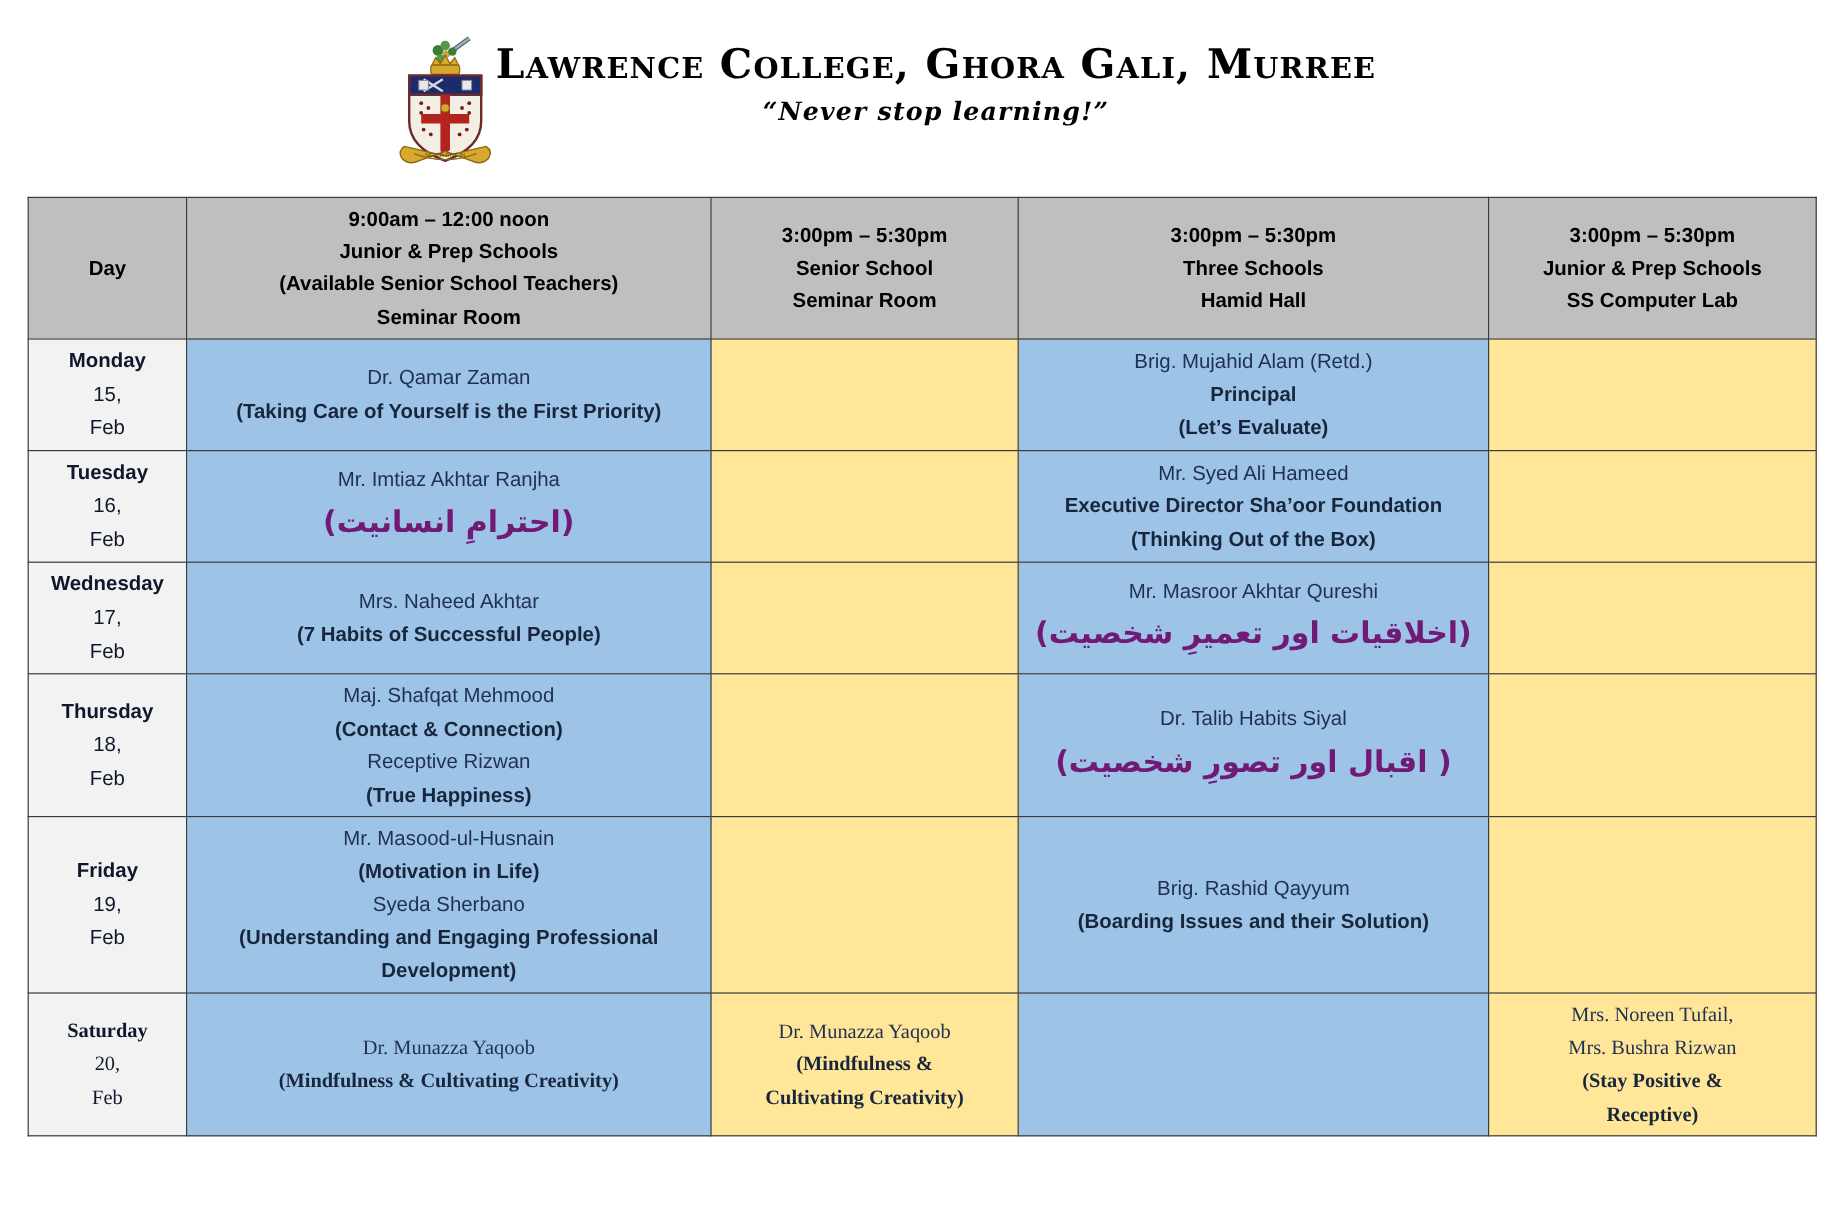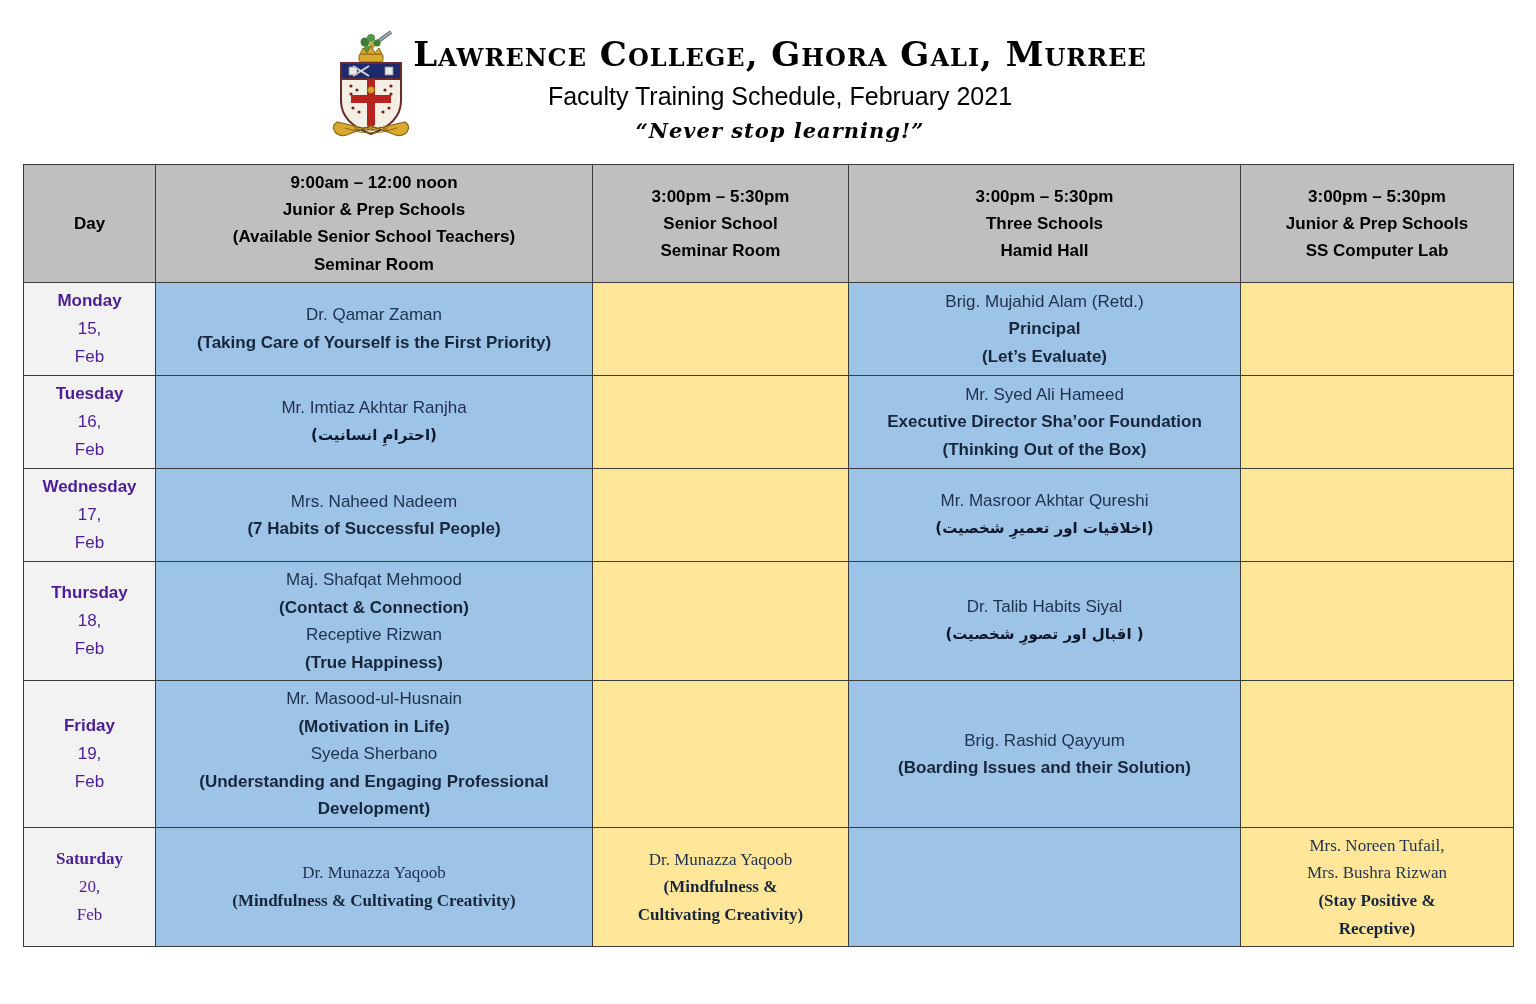--- a/index.html
+++ b/index.html
@@ -59,32 +59,32 @@
     white-space:pre-line; color:#000;
   }
   thead tr { height:116px; }
   tbody tr:nth-child(1) { height:90px; }
   tbody tr:nth-child(2) { height:90px; }
   tbody tr:nth-child(3) { height:90px; }
   tbody tr:nth-child(4) { height:112px; }
   tbody tr:nth-child(5) { height:137px; }
   tbody tr:nth-child(6) { height:113px;font-family:Liberation Serif, serif; }
 
-  td.day { background:#f2f2f2; font-size:17px; line-height:1.65; color:#4c1d95; }
+  td.day { background:#f2f2f2; font-size:17px; line-height:1.65; color:#0f172a; }
   td.day .day-name { font-weight:bold; }
 
   td.blue   { background:#9dc3e6; }
   td.yellow { background:#ffe699; }
 
   td .line { font-size:17px; line-height:1.62; color:#1f3050; }
   td .line.b { font-weight:bold; color:#18263d; }
   td .line.urdu {
     font-family:"DejaVu Sans",sans-serif;
-    direction:rtl; font-size:15px; font-weight:bold;
-    line-height:1.55; color:#0f172a; padding:3px 0;text-align:center;
+    direction:rtl; font-size:25px; font-weight:bold;
+    line-height:1.55; color:#701a75; padding:3px 0;text-align:center;
   }
 </style>
 </head>
 <body>
 
 <div class="page">
 
   <div class="masthead">
     <div class="crest">
       <svg viewBox="0 0 84 112" width="84" height="112">
@@ -131,21 +131,20 @@
 
         <g>
           <path d="M8 92 q-6 4 -2 10 q6 6 14 2 l22 -8 22 8 q8 4 14 -2 q4 -6 -2 -10 l-34 8 z" fill="#d9a92f" stroke="#8a6a14" stroke-width="1.2"></path>
           <path d="M16 98 q26 10 52 0" fill="none" stroke="#8a6a14" stroke-width="1"></path>
           <text x="42" y="101" text-anchor="middle" font-size="4.5" font-family="Liberation Sans, sans-serif" fill="#4d3808">NEVER GIVE IN</text>
         </g>
       </svg>
     </div>
     <div class="titles">
       <div class="college-title">Lawrence College, Ghora Gali, Murree</div>
-      <div class="schedule-subtitle">Faculty Training Schedule, February 2021</div>
       <div class="motto">“Never stop learning!”</div>
     </div>
   </div>
 
   <table class="schedule">
     <colgroup>
       <col class="c-day">
         <col class="c-s1">
         <col class="c-s2">
         <col class="c-s3">
@@ -206,21 +205,21 @@
           </td>
           <td class="yellow"></td>
         </tr>
         <tr>
           <td class="day">
             <div class="day-name">Wednesday</div>
             <div class="day-date">17,</div>
             <div class="day-month">Feb</div>
           </td>
           <td class="blue">
-            <div class="line">Mrs. Naheed Nadeem</div>
+            <div class="line">Mrs. Naheed Akhtar</div>
             <div class="line b">(7 Habits of Successful People)</div>
           </td>
           <td class="yellow"></td>
           <td class="blue">
             <div class="line">Mr. Masroor Akhtar  Qureshi</div>
             <div class="line urdu">(اخلاقیات اور تعمیرِ شخصیت)</div>
           </td>
           <td class="yellow"></td>
         </tr>
         <tr>

